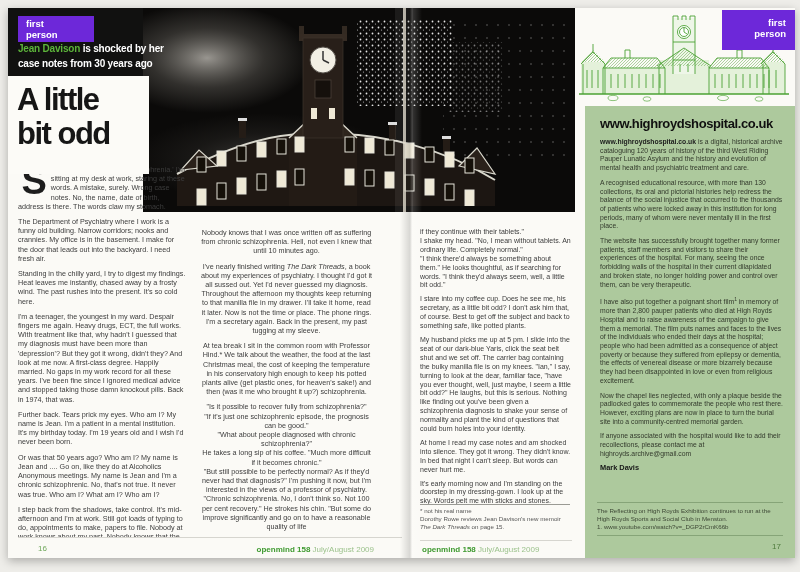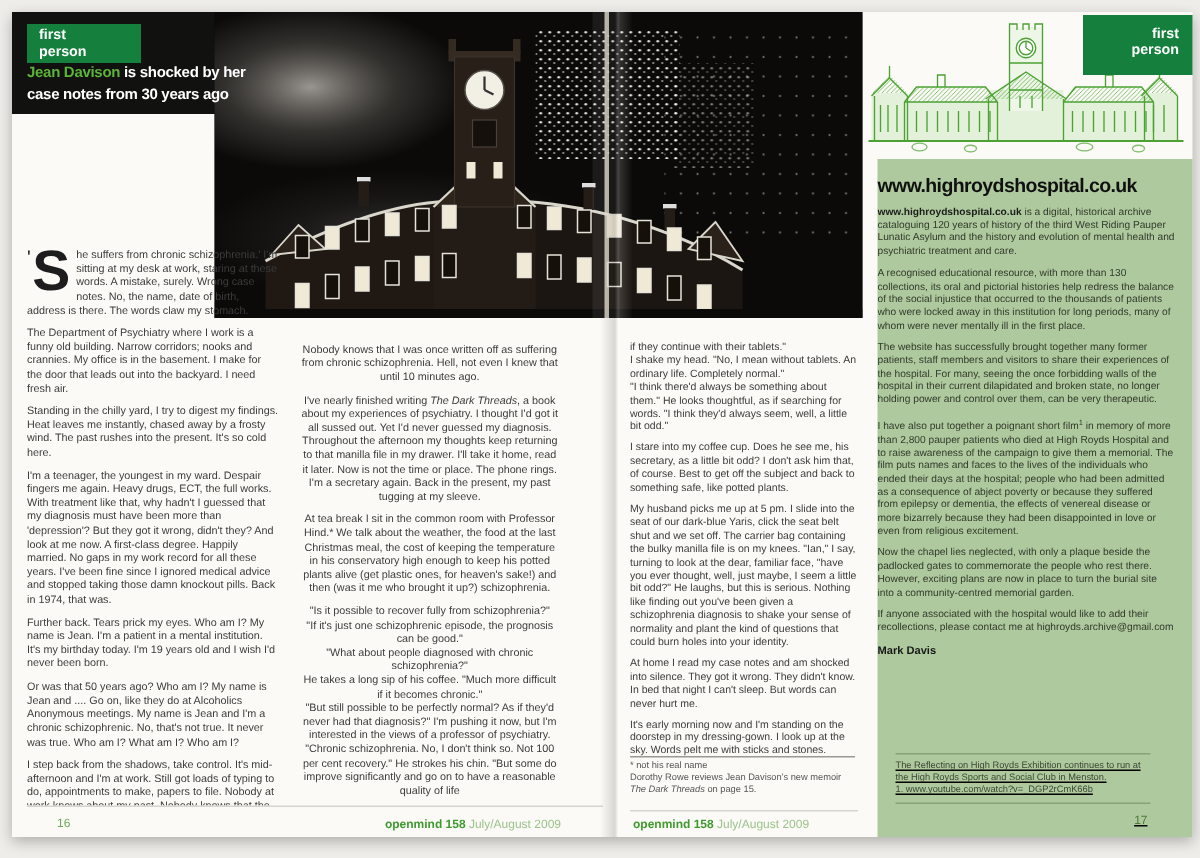--- a/index.html
+++ b/index.html
@@ -6,21 +6,21 @@
   html,body { width:800px; height:572px; overflow:hidden;
     font-family:"Liberation Sans", sans-serif; background:#eeede9; }
   .spread { position:absolute; left:8px; top:8px; width:787px; height:550px;
     background:#fbfaf6; box-shadow:0 3px 9px rgba(0,0,0,.28); }
   .abs { position:absolute; }
 
   
   .black-left { left:0; top:0; width:136px; height:68px; background:#111110; }
   .photo { left:135px; top:0; width:432px; height:204px; background:#0b0a09; }
   .photo svg { display:block; }
-  .badge { background:#15803d; color:#fff; font-weight:bold; font-size:9.5px; line-height:11px; }
+  .badge { background:#6d28d9; color:#fff; font-weight:bold; font-size:9.5px; line-height:11px; }
   .badge-left { left:10px; top:8px; width:76px; height:26px; padding:2px 0 0 8px; z-index:6; }
   .badge-right { left:714px; top:2px; width:73px; height:40px; padding:7px 9px 0 0; text-align:right; z-index:6; }
   .byline { left:10px; top:33px; width:160px; height:32px; color:#fff; font-weight:bold;
     font-size:10px; line-height:15px; letter-spacing:-.2px; z-index:6; overflow:hidden; }
   .byline .name { color:#5cb43a; }
   .titlebox { left:0; top:68px; width:141px; height:98px; background:#fcfbf7; z-index:5; padding:7px 0 0 9px; }
   .titlebox .t { font-size:31px; line-height:34px; font-weight:800; letter-spacing:-1.5px; color:#161616; }
 
   
   .bodycol { color:#3c3c3c; text-align:left; overflow:hidden; }
@@ -43,28 +43,28 @@
   .rule-r { left:412px; top:532px; width:152px; }
   .footer { font-size:8px; top:537px; white-space:nowrap; }
   .footer-l { left:150px; width:216px; text-align:right; }
   .footer-r { left:414px; }
   .footer .brand { color:#3f9a30; font-weight:bold; }
   .footer .date { color:#9cc28c; }
   .pn-left { left:10px; top:536px; font-size:8px; color:#6fa75a;margin-left:20px; }
 
   
   .illus { left:565px; top:0; width:222px; height:104px; z-index:3; }
-  .panel { left:577px; top:98px; width:210px; height:452px; background:#adc99d; z-index:2; padding:10px 12px 0 0; }
+  .panel { left:577px; top:98px; width:210px; height:452px; background:#adc99d; z-index:2; padding:10px 12px 0 15px; }
   .panel .wtitle { font-size:13px; font-weight:800; letter-spacing:-.4px; color:#101010; margin-bottom:7px; }
   .panel-body { height:352px; overflow:hidden; font-size:6.8px; line-height:8.7px; color:#333a2c; }
   .panel-body p { margin-bottom:6px; }
   .panel-body .lead { font-weight:bold; color:#1c1c1c; }
   .panel-body sup { font-size:5px; vertical-align:super; }
   .author { font-weight:bold; color:#171717; font-size:7.4px; margin-top:2px; }
-  .panel-foot { position:absolute; left:12px; right:28px; bottom:4px;text-decoration:underline; }
+  .panel-foot { position:absolute; left:12px; right:12px; bottom:4px; }
   .pdiv { height:1px; background:#86a478; margin:4px 0; }
   .pfn { font-size:6.2px; line-height:8px; color:#3c4634; }
   .pn-right { text-align:right; font-size:8px; color:#4e7a3c; padding:2px 2px 3px 0; }
 
   
   .fold { left:392px; top:0; width:22px; height:550px; z-index:7; pointer-events:none;
     background:linear-gradient(to right, rgba(0,0,0,0) 0%, rgba(0,0,0,.14) 45%, rgba(255,255,255,.18) 55%, rgba(0,0,0,0) 100%); }
 </style>
 </head>
 <body>
@@ -163,20 +163,24 @@
     </svg>
   </div>
 
   <div class="abs badge badge-left">
     <div>first</div>
     <div>person</div>
   </div>
   <div class="abs byline">
     <span class="name">Jean Davison</span><span> is shocked by her case notes from 30 years ago</span>
   </div>
+  <div class="abs titlebox">
+    <div class="t">A little</div>
+    <div class="t">bit odd</div>
+  </div>
 
   <div class="abs bodycol col1">
     <p><span class="qmark">'</span><span class="dropcap">S</span><span>he suffers from chronic schizophrenia.' I'm sitting at my desk at work, staring at these words. A mistake, surely. Wrong case notes. No, the name, date of birth, address is there. The words claw my stomach.</span></p>
     <p>The Department of Psychiatry where I work is a funny old building. Narrow corridors; nooks and crannies. My office is in the basement. I make for the door that leads out into the backyard. I need fresh air.</p>
     <p>Standing in the chilly yard, I try to digest my findings. Heat leaves me instantly, chased away by a frosty wind. The past rushes into the present. It's so cold here.</p>
     <p>I'm a teenager, the youngest in my ward. Despair fingers me again. Heavy drugs, ECT, the full works. With treatment like that, why hadn't I guessed that my diagnosis must have been more than 'depression'? But they got it wrong, didn't they? And look at me now. A first-class degree. Happily married. No gaps in my work record for all these years. I've been fine since I ignored medical advice and stopped taking those damn knockout pills. Back in 1974, that was.</p>
     <p>Further back. Tears prick my eyes. Who am I? My name is Jean. I'm a patient in a mental institution. It's my birthday today. I'm 19 years old and I wish I'd never been born.</p>
     <p>Or was that 50 years ago? Who am I? My name is Jean and .... Go on, like they do at Alcoholics Anonymous meetings. My name is Jean and I'm a chronic schizophrenic. No, that's not true. It never was true. Who am I? What am I? Who am I?</p>
     <p>I step back from the shadows, take control. It's mid-afternoon and I'm at work. Still got loads of typing to do, appointments to make, papers to file. Nobody at work knows about my past. Nobody knows that the package I received this morning contained my own case notes.</p>
   </div>

